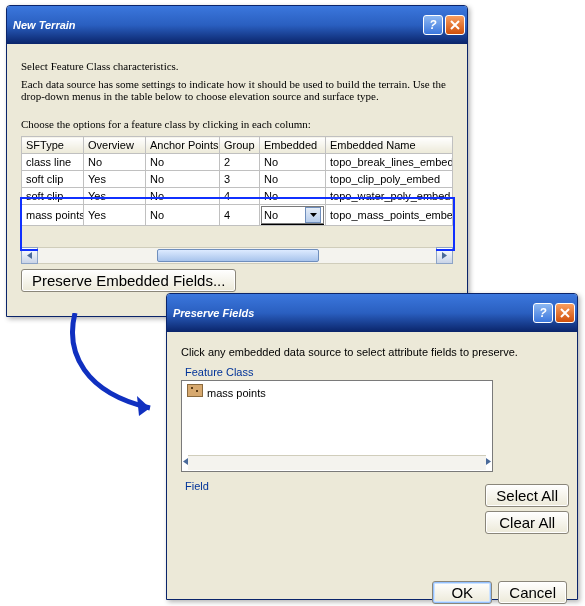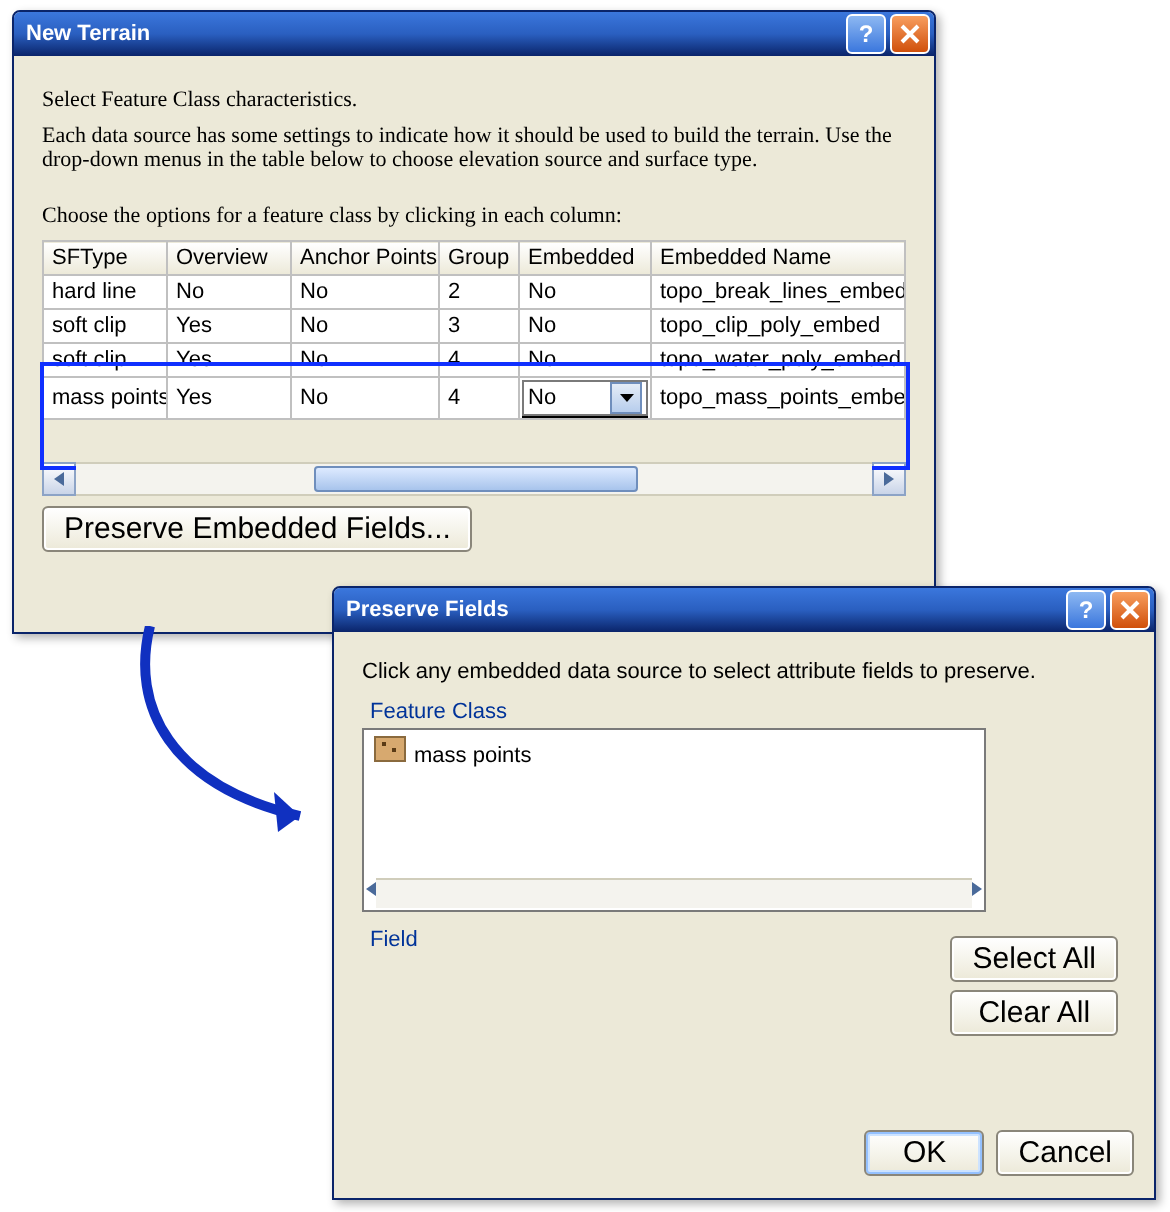--- a/index.html
+++ b/index.html
@@ -16,25 +16,26 @@
     position: absolute;
     background: #ece9d8;
     border: 1px solid #0a246a;
     border-radius: 4px 4px 0 0;
     box-shadow: 2px 2px 5px rgba(0,0,0,0.3);
   }
   .titlebar {
     background: linear-gradient(to bottom, #3b77dd 0%, #2a5fc0 50%, #0a246a 100%);
     color: #fff;
     font-weight: bold;
-    height: 22px;
+    height: 38px;
     display: flex;
     align-items: center;
     padding: 0 2px 0 6px;
     border-radius: 3px 3px 0 0;
+    font-style: italic;
   }
   .titlebar .title { flex: 1; }
   .title-btn {
     width: 18px; height: 18px; margin-left: 2px;
     background: linear-gradient(to bottom,#f89e5f,#d0500b);
     border: 1px solid #fff;
     border-radius: 3px;
     display:flex;align-items:center;justify-content:center;
   }
   .title-btn.help {
@@ -139,21 +140,21 @@
     margin-right:4px; position:relative;
   }
   .feature-icon::before,.feature-icon::after{
     content:'';position:absolute;background:#5a3b16;width:2px;height:2px;
   }
   .feature-icon::before{left:3px;top:2px;}
   .feature-icon::after{left:8px;top:5px;}
   .arrow-draw {
     position:absolute; pointer-events:none;
   }
-  .side-btns { position:absolute; right:18px; display:flex; flex-direction:column; gap:4px; }
+  .side-btns { position:absolute; right:8px; display:flex; flex-direction:column; gap:4px; }
   .bottom-btns { position:absolute; right:10px; bottom:8px; display:flex; gap:6px; }
   .preserve-section { display:flex; gap:8px; align-items:flex-start; }
   .col-left { flex:1; }
 </style>
 </head>
 <body>
 
 <div class="dialog" style="left:6px; top:5px; width:460px; height:310px;">
   <div class="titlebar">
     <span class="title">New Terrain</span>
@@ -187,21 +188,21 @@
           <th>SFType</th>
           <th>Overview</th>
           <th>Anchor Points</th>
           <th>Group</th>
           <th>Embedded</th>
           <th>Embedded Name</th>
         </tr>
           </thead>
         <tbody>
           <tr>
-            <td>hard line</td>
+            <td>class line</td>
               <td>No</td>
               <td>No</td>
               <td>2</td>
               <td>No</td>
               <td>topo_break_lines_embed</td>
           </tr>
           <tr>
             <td>soft clip</td>
               <td>Yes</td>
               <td>No</td>

